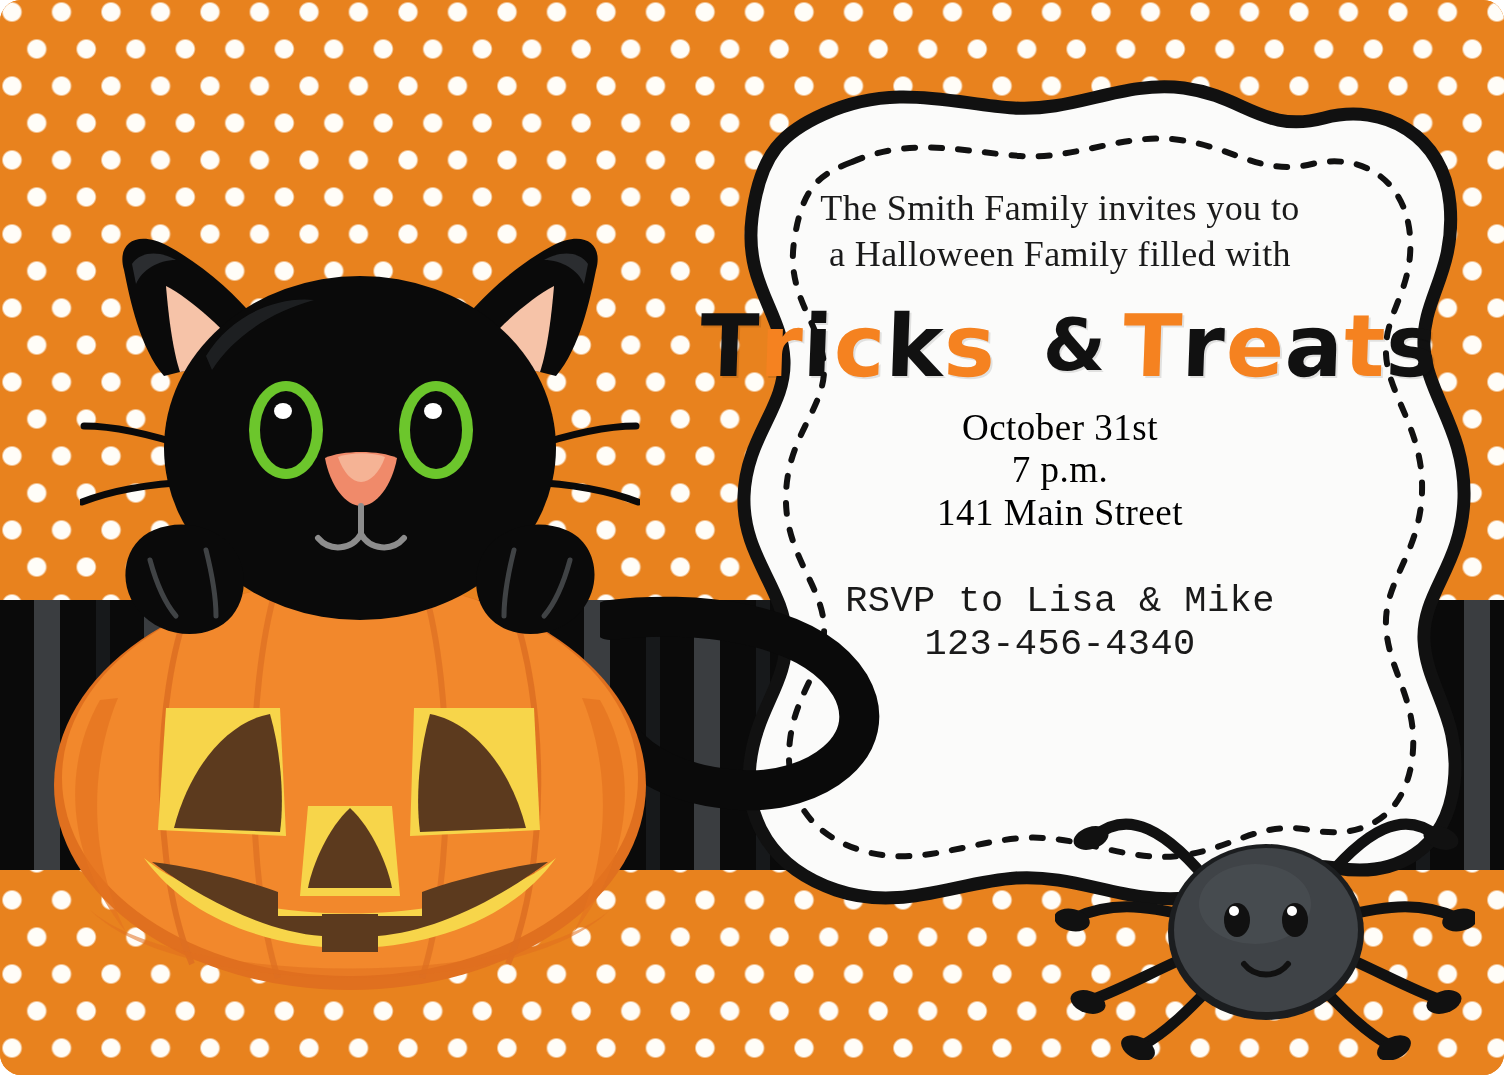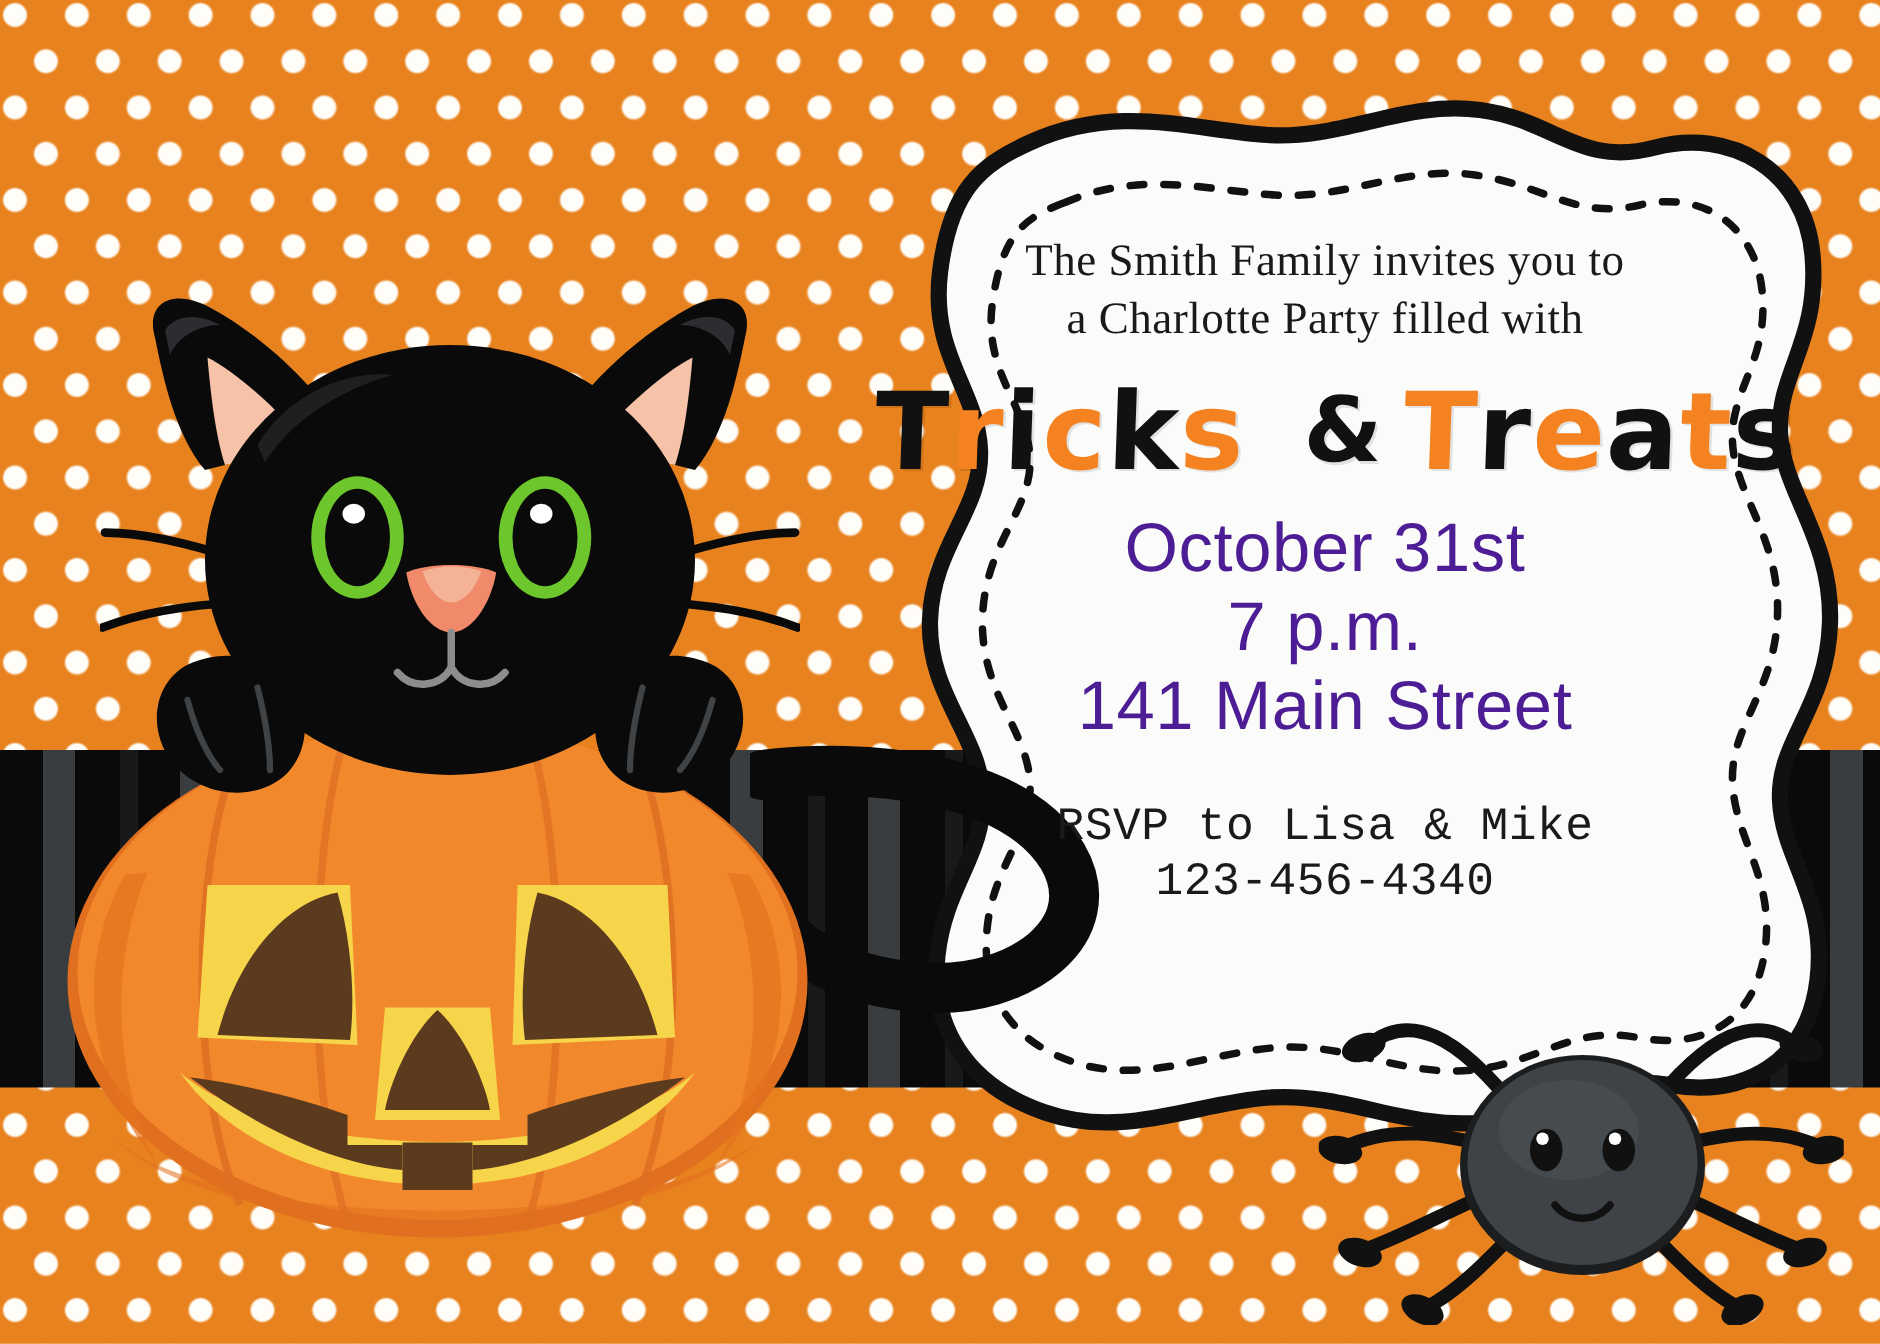--- a/index.html
+++ b/index.html
@@ -9,20 +9,21 @@
   }
   body {
     font-family: "Liberation Serif", serif;
   }
   #invitation {
     position: relative;
     width: 1504px;
     height: 1075px;
     overflow: hidden;
     background: #e8821e;
+    border-radius: 21px;
   }
   .layer {
     position: absolute;
     top: 0; left: 0;
     width: 1504px;
     height: 1075px;
   }
   
   #dots-bg {
     background-color: #e8821e;
@@ -87,24 +88,24 @@
     display: inline-block;
     transform: skewX(-2deg);
     text-shadow: 2px 2px 0 rgba(0,0,0,0.10);
   }
   #headline .amp {
     font-size: 72px;
     padding: 0 16px;
     vertical-align: 6px;
   }
   .details-line {
-    font-family: Liberation Sans, sans-serif;
-    font-size: 55px;
+    font-family: Liberation Serif, serif;
+    font-size: 37px;
     line-height: 1.14;
-    color: #4c1d95;
+    color: #000000;
     letter-spacing: 0.5px;
   }
   #details { margin-top: 18px; }
   #rsvp { margin-top: 46px; }
   .rsvp-line {
     font-family: Liberation Mono, monospace;
     font-size: 37px;
     line-height: 1.18;
     color: #1a1a1a;
     letter-spacing: 0.4px;
@@ -265,21 +266,21 @@
            C 164 356, 202 330, 200 288
            C 198 246, 162 220, 170 164
            C 178 108, 196 96, 228 84 Z" fill="none" stroke="#111111" stroke-width="6" stroke-dasharray="11 16" stroke-linecap="round"></path>
     </svg>
   </div>
 
   <div id="card-text">
 
     <div>
       <div class="intro-line">The Smith Family invites you to</div>
-      <div class="intro-line">a Charlotte Party filled with</div>
+      <div class="intro-line">a Halloween Family filled with</div>
     </div>
 
     <div id="headline"><span class="ltr" style="color: rgb(17, 17, 17);">T</span><span class="ltr" style="color: rgb(245, 130, 32);">r</span><span class="ltr" style="color: rgb(17, 17, 17);">i</span><span class="ltr" style="color: rgb(245, 130, 32);">c</span><span class="ltr" style="color: rgb(17, 17, 17);">k</span><span class="ltr" style="color: rgb(245, 130, 32);">s</span> <span class="ltr amp" style="color: rgb(17, 17, 17);">&amp;</span><span class="ltr" style="color: rgb(245, 130, 32);">T</span><span class="ltr" style="color: rgb(17, 17, 17);">r</span><span class="ltr" style="color: rgb(245, 130, 32);">e</span><span class="ltr" style="color: rgb(17, 17, 17);">a</span><span class="ltr" style="color: rgb(245, 130, 32);">t</span><span class="ltr" style="color: rgb(17, 17, 17);">s</span></div>
 
     <div id="details">
       <div class="details-line">October 31st</div>
       <div class="details-line">7 p.m.</div>
       <div class="details-line">141 Main Street</div>
     </div>
 

